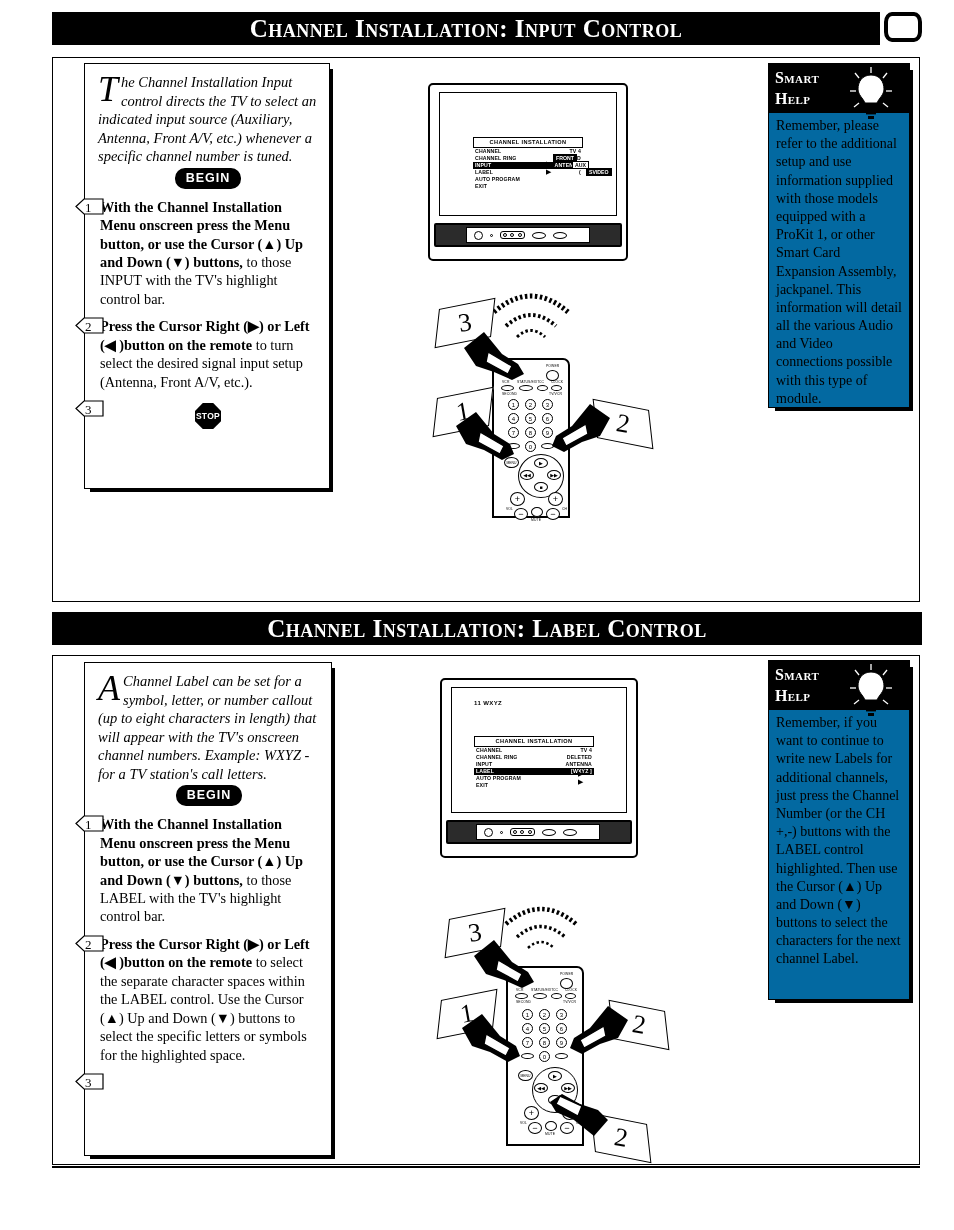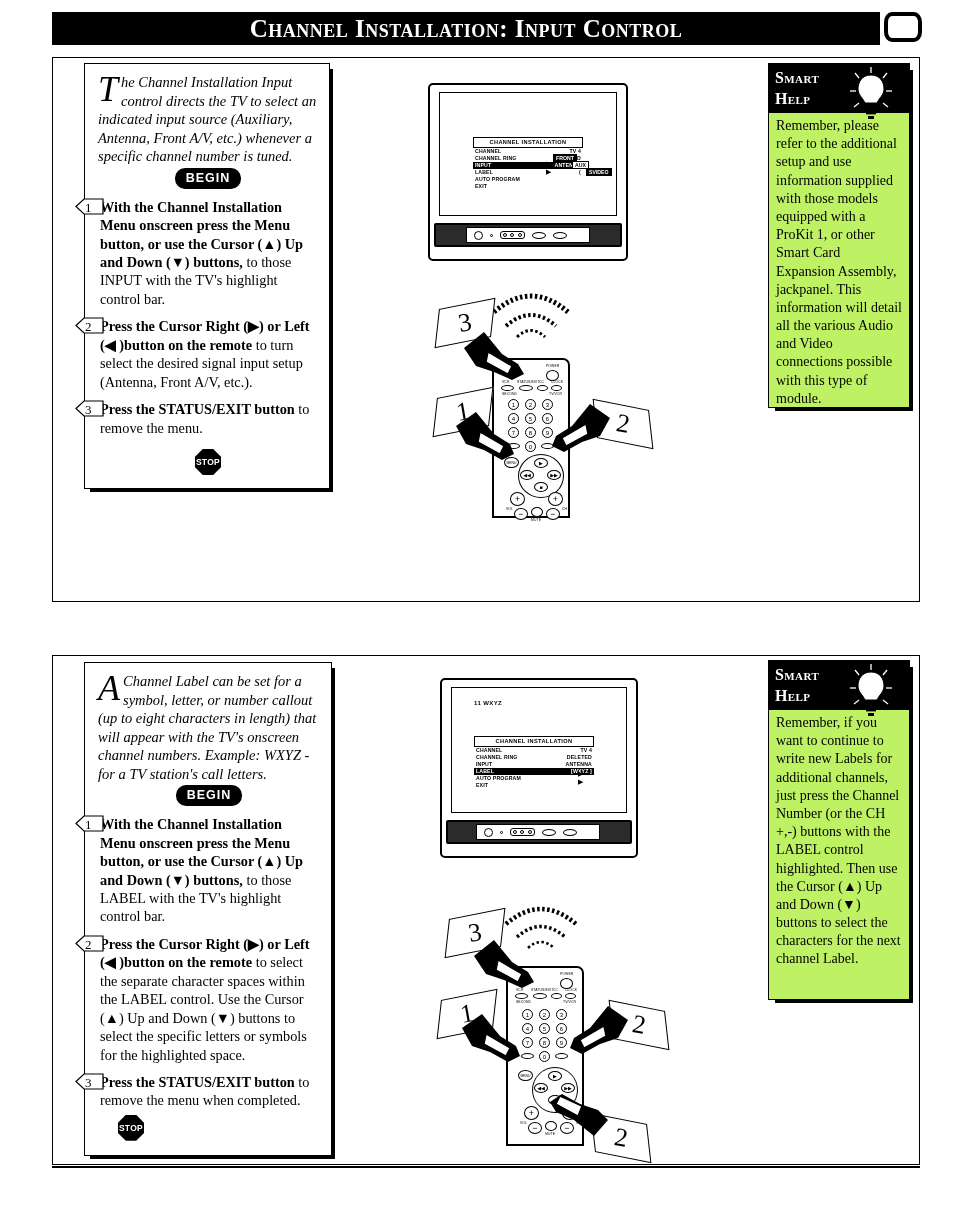--- a/index.html
+++ b/index.html
@@ -119,21 +119,21 @@
   .stop-inline {
     display:inline-block;
     vertical-align: -7px;
     margin-left: 18px;
   }
 
   
   .help-box {
     position: absolute;
     border: 1.5px solid #000;
-    background: #bef264;
+    background: #0369a1;
   }
   .help-box::after {
     content:"";
     position:absolute; right:-4px; top:6px; bottom:-4px; width:4px; background:#000;
   }
   .help-box::before {
     content:"";
     position:absolute; left:6px; bottom:-4px; right:-4px; height:4px; background:#000;
   }
   .help-hdr {
@@ -344,21 +344,20 @@
       <span class="step-body"><b>Press the Cursor Right (▶) or Left (◀ )button on the remote</b><span> to turn select the desired signal input setup (Antenna, Front A/V, etc.).</span></span>
     </div>
 
     <div class="step">
       <span class="diamond">
         <svg viewBox="0 0 30 17" width="30" height="17">
             <polygon points="2,8.5 10,1 29,1 29,16 10,16" fill="#fff" stroke="#000" stroke-width="1.2"></polygon>
             <text x="11" y="14" font-size="13" font-family="Liberation Serif, serif">3</text>
           </svg>
       </span>
-      <span class="step-body"><b>Press the STATUS/EXIT button</b><span> to remove the menu.</span></span>
     </div>
 
     <div class="stop-wrap" style="margin-top:12px;">
       <span class="stop-sign">STOP</span>
     </div>
   </div>
 
   <div class="help-box" style="left:768px; top:63px; width:142px; height:345px;">
     <div class="help-hdr">
       <div class="l1">Smart</div>
@@ -501,20 +500,23 @@
 
   <div class="callout" style="left:596px; top:404px;">
     <div class="tag" style="transform:skewX(18deg) rotate(12deg);"></div>
       <div class="num" style="transform:rotate(10deg);">2</div>
   </div>
   <svg style="position:absolute;left:548px;top:404px;width:62px;height:54px;" viewBox="0 0 62 54">
     <path d="M62 14 L42 0 L24 22 L8 32 L4 42 L16 48 L34 38 L52 32 Z" fill="#000"></path>
     <path d="M38 20 L14 34 L18 42 L40 30 Z" fill="#fff" stroke="#000" stroke-width="1.4"></path>
   </svg>
 
+  <div class="hdr-bar" style="left:52px; top:612px; width:870px; height:33px;">
+    <span class="hdr-title">Channel Installation: Label Control</span>
+  </div>
 
   <div class="section-frame" style="left:52px; top:655px; width:868px; height:510px;"></div>
 
   <div class="instr-box" style="left:84px; top:662px; width:248px; height:494px;">
     <p class="intro">
       <span class="dropcap">A</span><span> Channel Label can be set for a symbol, letter, or number callout (up to eight characters in length) that will appear with the TV's onscreen channel numbers. Example: WXYZ - for a TV station's call letters.</span>
     </p>
     <div class="begin-wrap">
       <span class="begin-pill">BEGIN</span>
     </div>
@@ -539,21 +541,20 @@
       <span class="step-body"><b>Press the Cursor Right (▶) or Left (◀ )button on the remote</b><span> to select the separate character spaces within the LABEL control. Use the Cursor (▲) Up and Down (▼) buttons to select the specific letters or symbols for the highlighted space.</span></span>
     </div>
 
     <div class="step">
       <span class="diamond">
         <svg viewBox="0 0 30 17" width="30" height="17">
             <polygon points="2,8.5 10,1 29,1 29,16 10,16" fill="#fff" stroke="#000" stroke-width="1.2"></polygon>
             <text x="11" y="14" font-size="13" font-family="Liberation Serif, serif">3</text>
           </svg>
       </span>
-      <span class="step-body"><b>Press the STATUS/EXIT button</b><span> to remove the menu when completed.</span><span class="stop-inline"><span class="stop-sign">STOP</span></span></span>
     </div>
   </div>
 
   <div class="help-box" style="left:768px; top:660px; width:142px; height:340px;">
     <div class="help-hdr">
       <div class="l1">Smart</div>
       <div class="l2">Help</div>
       <svg class="bulb" viewBox="0 0 44 58">
         <g stroke="#fff" stroke-width="1.3" fill="none">
           <line x1="22" y1="0" x2="22" y2="6"></line>

